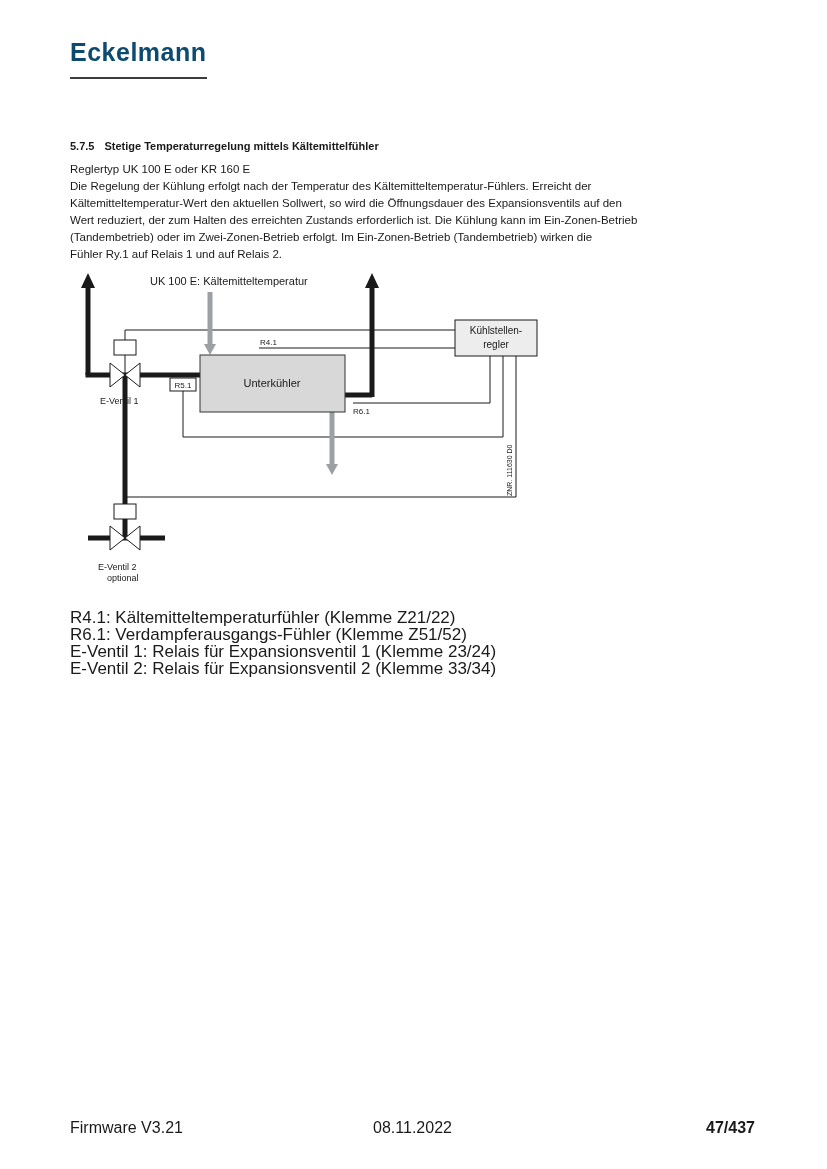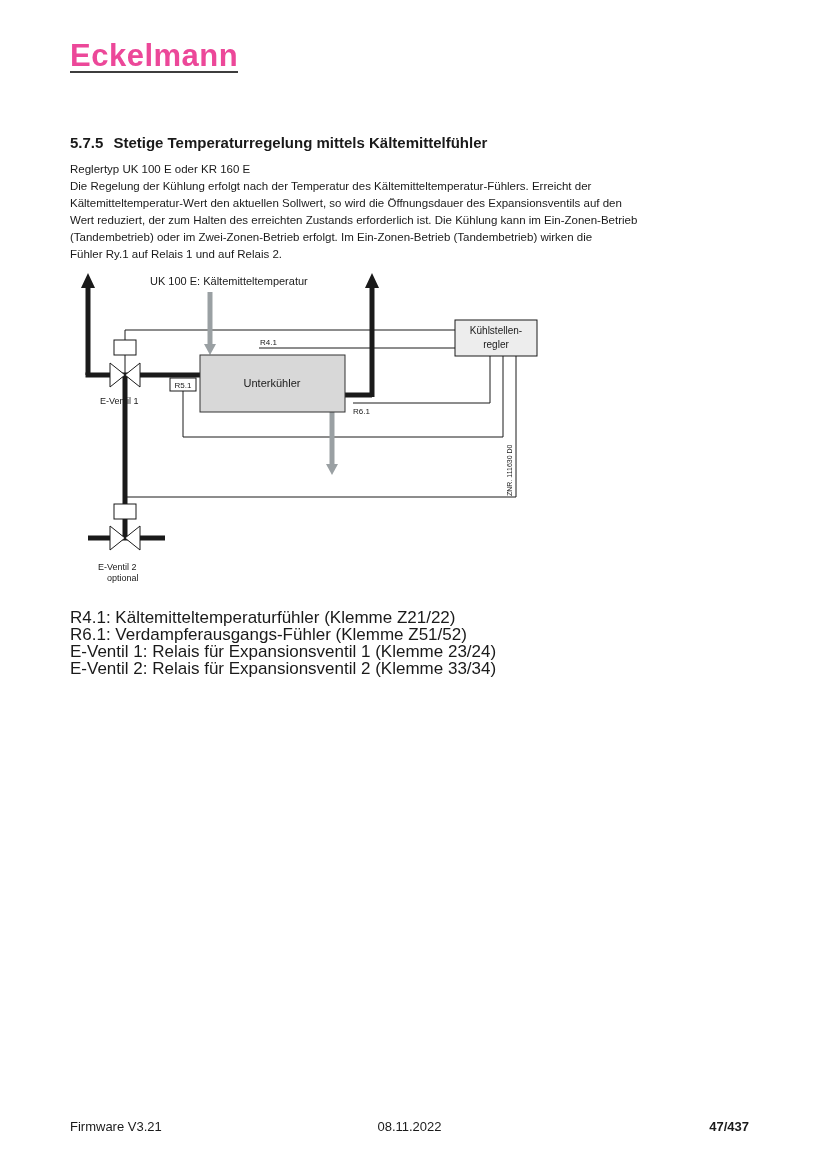--- a/index.html
+++ b/index.html
@@ -4,31 +4,31 @@
 <style>
   * { margin:0; padding:0; box-sizing:border-box; }
   html,body { background:#ffffff; }
   .page {
     position:relative; width:827px; height:1169px; background:#ffffff;
     font-family:"Liberation Sans", sans-serif; color:#1a1a1a; overflow:hidden;
     margin:0 auto;
   }
   .logo {
     position:absolute; top:40px; left:70px;
-    font-size:31px; font-weight:bold; color:#ec4899; letter-spacing:0.5px;
+    font-size:25px; font-weight:bold; color:#0c4a6e; letter-spacing:0.5px;
     line-height:1; display:inline-block;
-    border-bottom:2px solid #3d3d3d; padding-bottom:0;
+    border-bottom:2px solid #3d3d3d; padding-bottom:12px;
   }
-  .heading { position:absolute; top:134px; left:70px; font-size:15px; font-weight:bold; white-space:nowrap;text-align:right; }
+  .heading { position:absolute; top:140px; left:70px; font-size:11px; font-weight:bold; white-space:nowrap;text-align:right; }
   .heading .num { display:inline-block; margin-right:10px; }
   .bodytext { position:absolute; top:161px; left:70px; width:710px; font-size:11.5px; line-height:17px; }
   .diagram { position:absolute; top:270px; left:70px; width:470px; height:335px; }
   svg text { font-family:"Liberation Sans", sans-serif; fill:#1a1a1a; }
   .legend { position:absolute; top:609px; left:70px; font-size:17px; line-height:17px; }
-  .footer { position:absolute; top:1119px; left:70px; right:78px; height:16px; font-size:13px; }
+  .footer { position:absolute; top:1119px; left:70px; right:72px; height:16px; font-size:16px; }
   .f-left { position:absolute; left:0; }
   .f-center { position:absolute; left:50%; transform:translateX(-50%); }
   .f-right { position:absolute; right:0;font-weight:bold; }
 </style>
 </head>
 <body>
 
 <div class="page">
 
   <div class="logo">Eckelmann</div>

